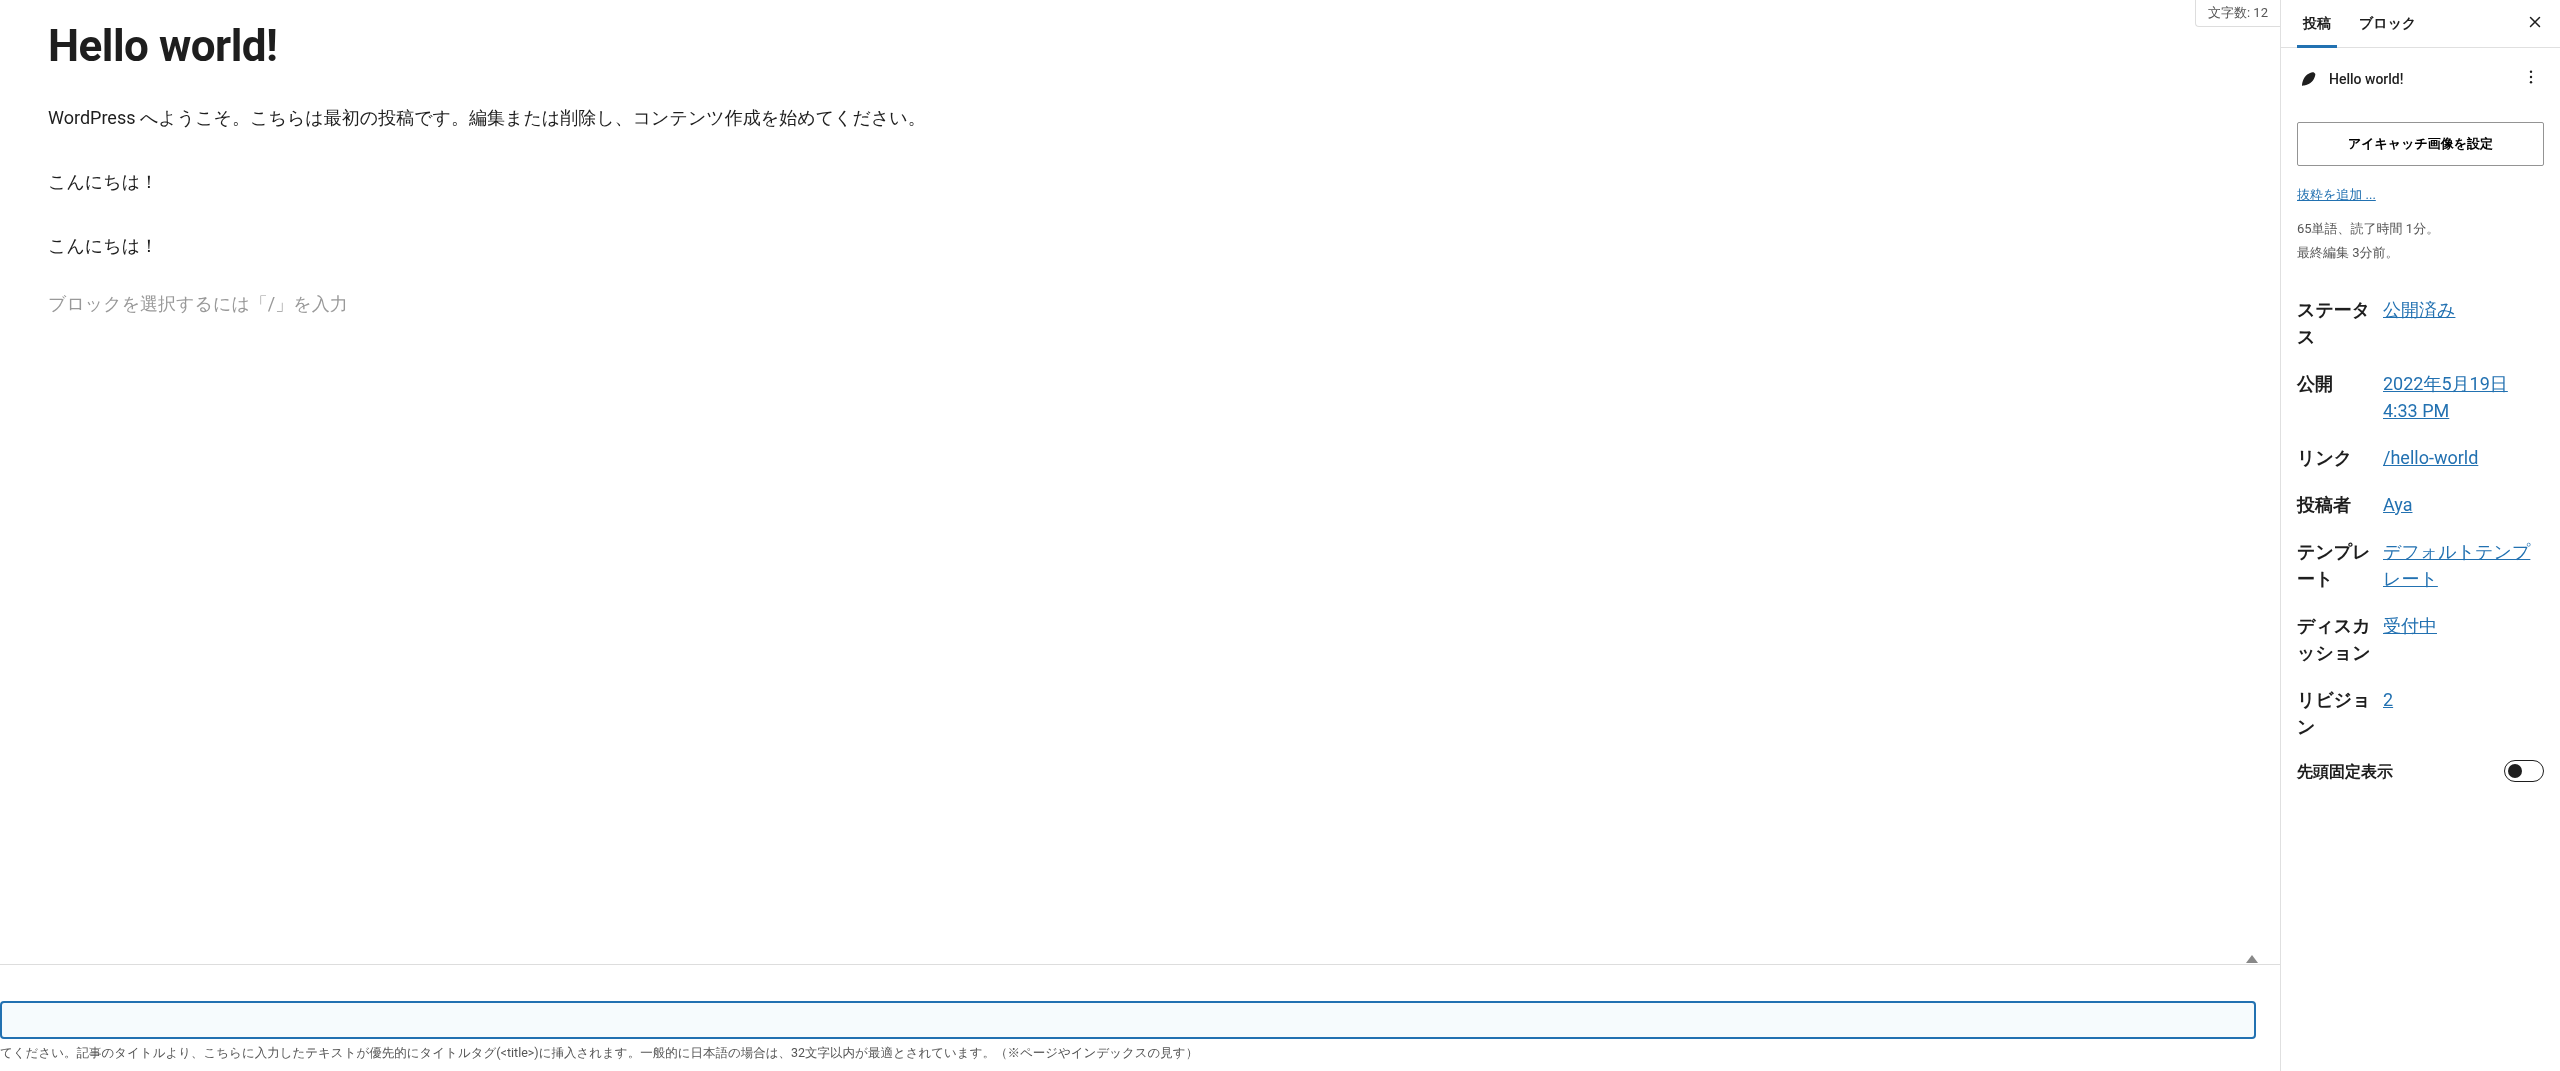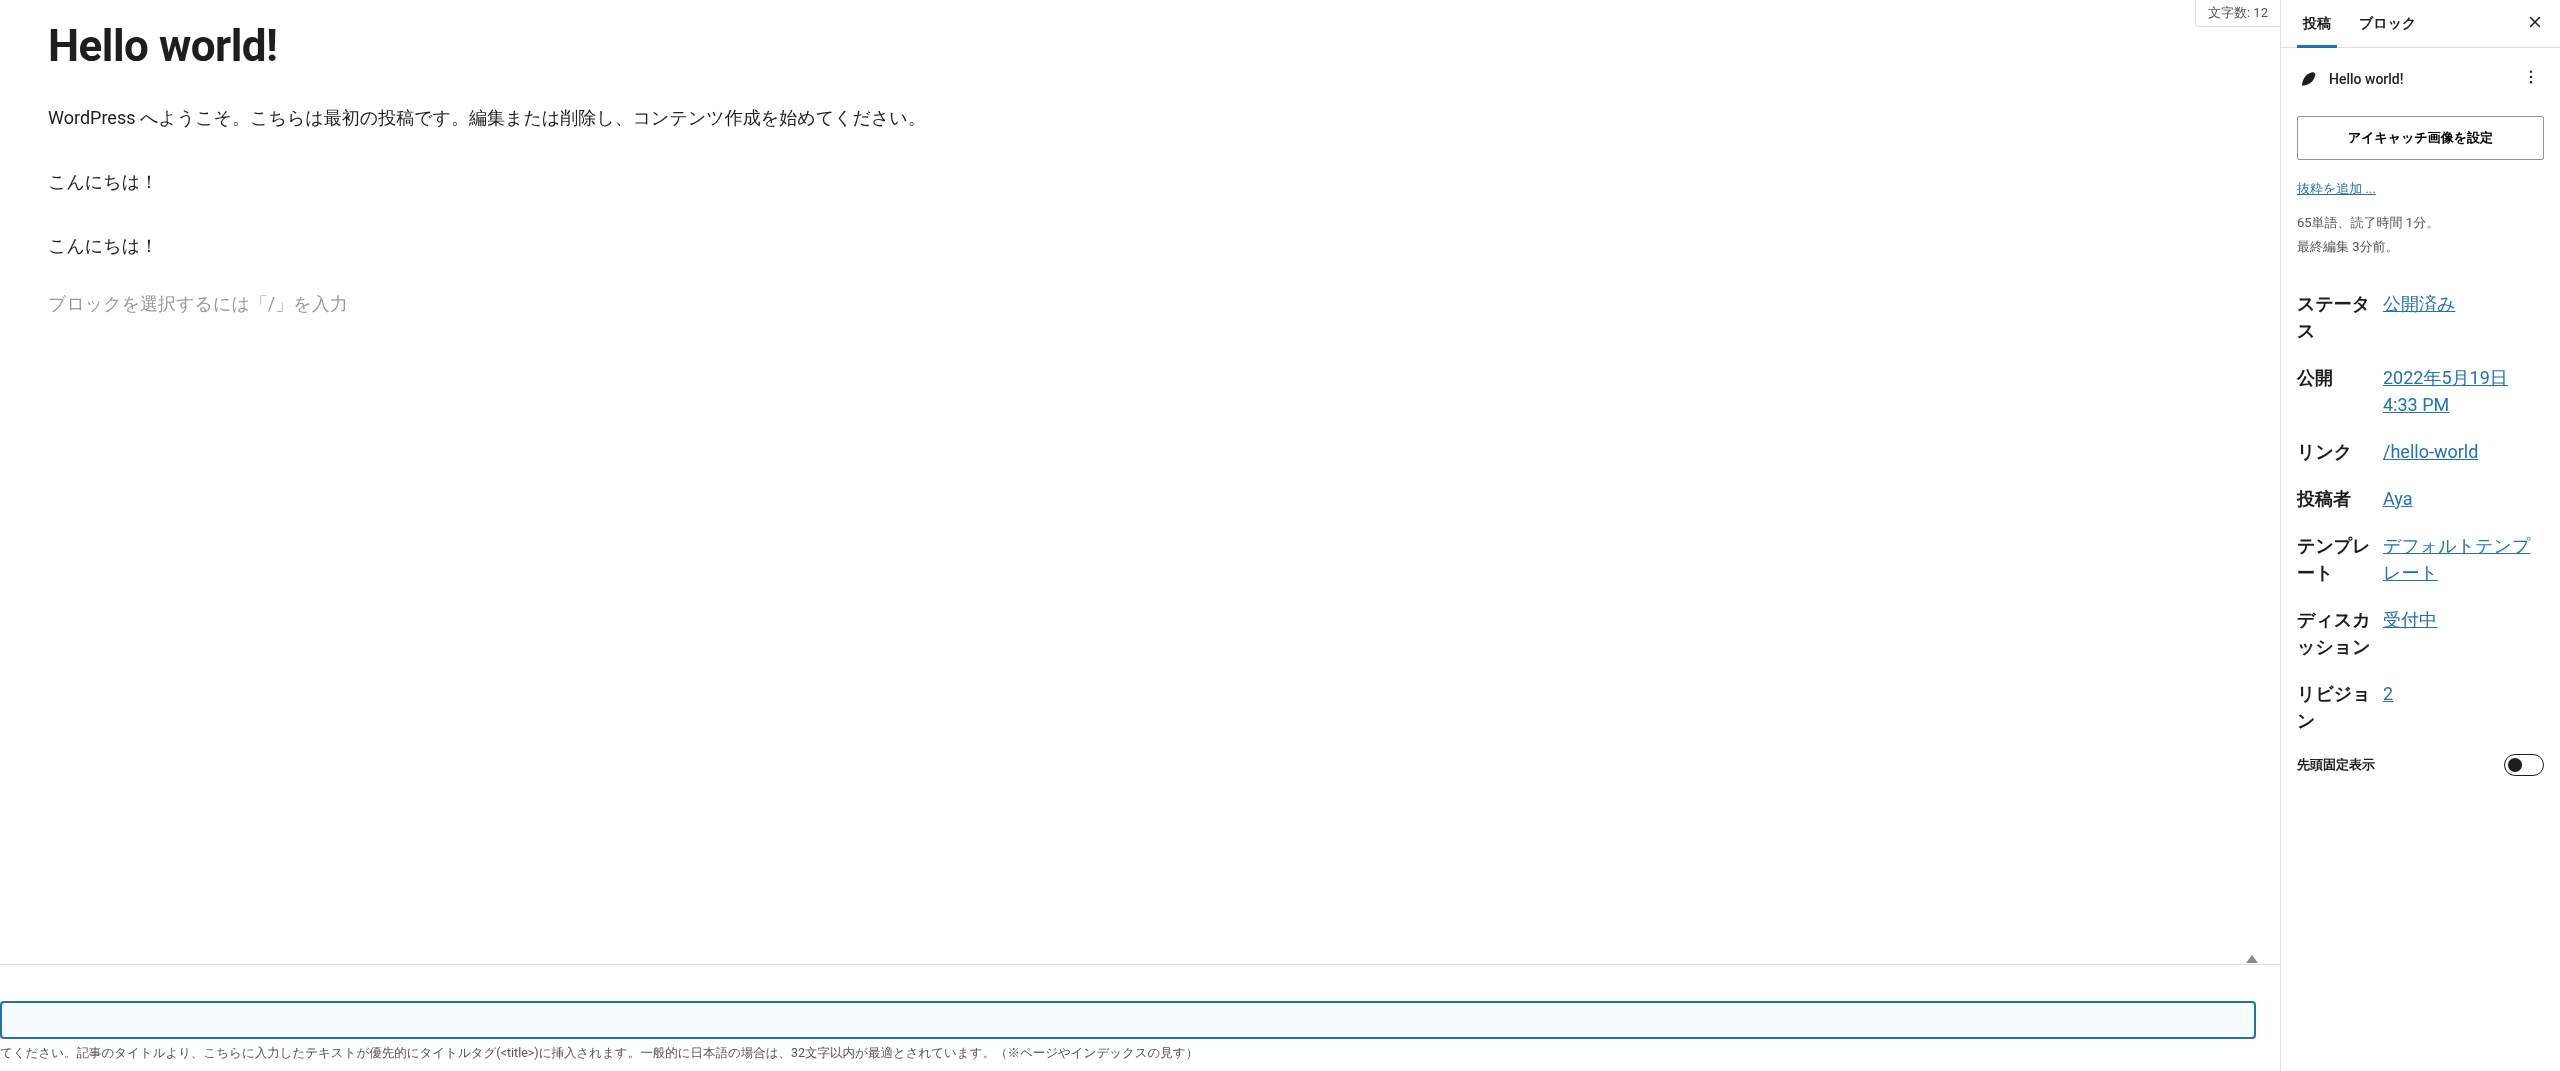--- a/index.html
+++ b/index.html
@@ -145,21 +145,21 @@
     .post-name {
       font-size: 14px;
       font-weight: 500;
       flex: 1;
     }
     .more-dots {
       cursor: pointer;
       padding: 4px;
     }
     .set-image-btn {
-      margin: 6px 16px 16px 16px;
+      margin: 12px 16px 16px 16px;
       border: 1px solid #949494;
       background: #fff;
       padding: 12px 16px;
       font-size: 13px;
       font-weight: 600;
       cursor: pointer;
       text-align: center;
       border-radius: 2px;
     }
     .excerpt-link {
@@ -193,23 +193,23 @@
     }
     .panel-value {
       color: #2271b1;
       cursor: pointer;
       line-height: 1.5;
       flex: 1;
       text-decoration: underline;
     }
     .toggle-row {
       display: flex;
-      align-items: center;
+      align-items: flex-start;
       padding: 10px 0;
-      font-size: 13px;
+      font-size: 16px;
     }
     .toggle-row .panel-label {
       flex: 1;
       width: auto;
     }
     .toggle {
       width: 40px;
       height: 22px;
       border: 1px solid #1e1e1e;
       border-radius: 11px;

